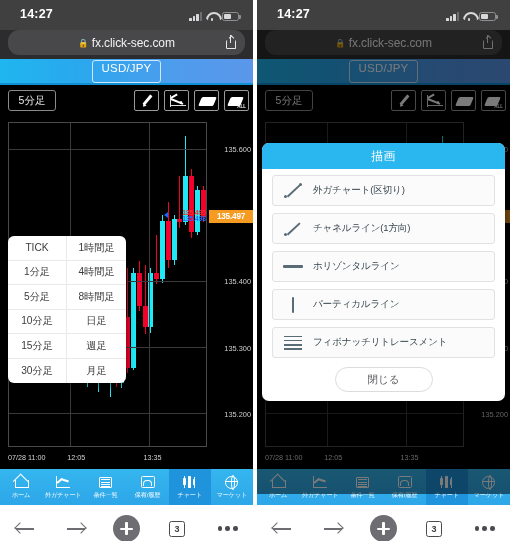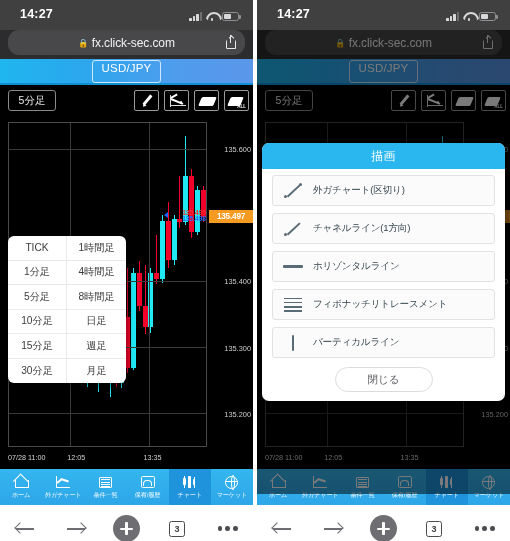--- a/index.html
+++ b/index.html
@@ -784,34 +784,34 @@
             <span class="m-lbl">チャネルライン(1方向)</span>
           </div>
           <div class="m-item">
             <span class="m-ico">
               <span class="g-horiz"></span>
             </span>
             <span class="m-lbl">ホリゾンタルライン</span>
           </div>
           <div class="m-item">
             <span class="m-ico">
+              <span class="g-vert"></span>
+            </span>
+            <span class="m-lbl">バーティカルライン</span>
+          </div>
+          <div class="m-item">
+            <span class="m-ico">
               <span class="g-fib">
                 <i></i>
                 <i></i>
                 <i></i>
                 <i></i>
               </span>
             </span>
             <span class="m-lbl">フィボナッチリトレースメント</span>
           </div>
-          <div class="m-item">
-            <span class="m-ico">
-              <span class="g-vert"></span>
-            </span>
-            <span class="m-lbl">バーティカルライン</span>
-          </div>
         </div>
       <div class="modal-foot">
         <div class="close-btn">閉じる</div>
       </div>
     </div>
   </div>
 </div>
 
 </body></html>

